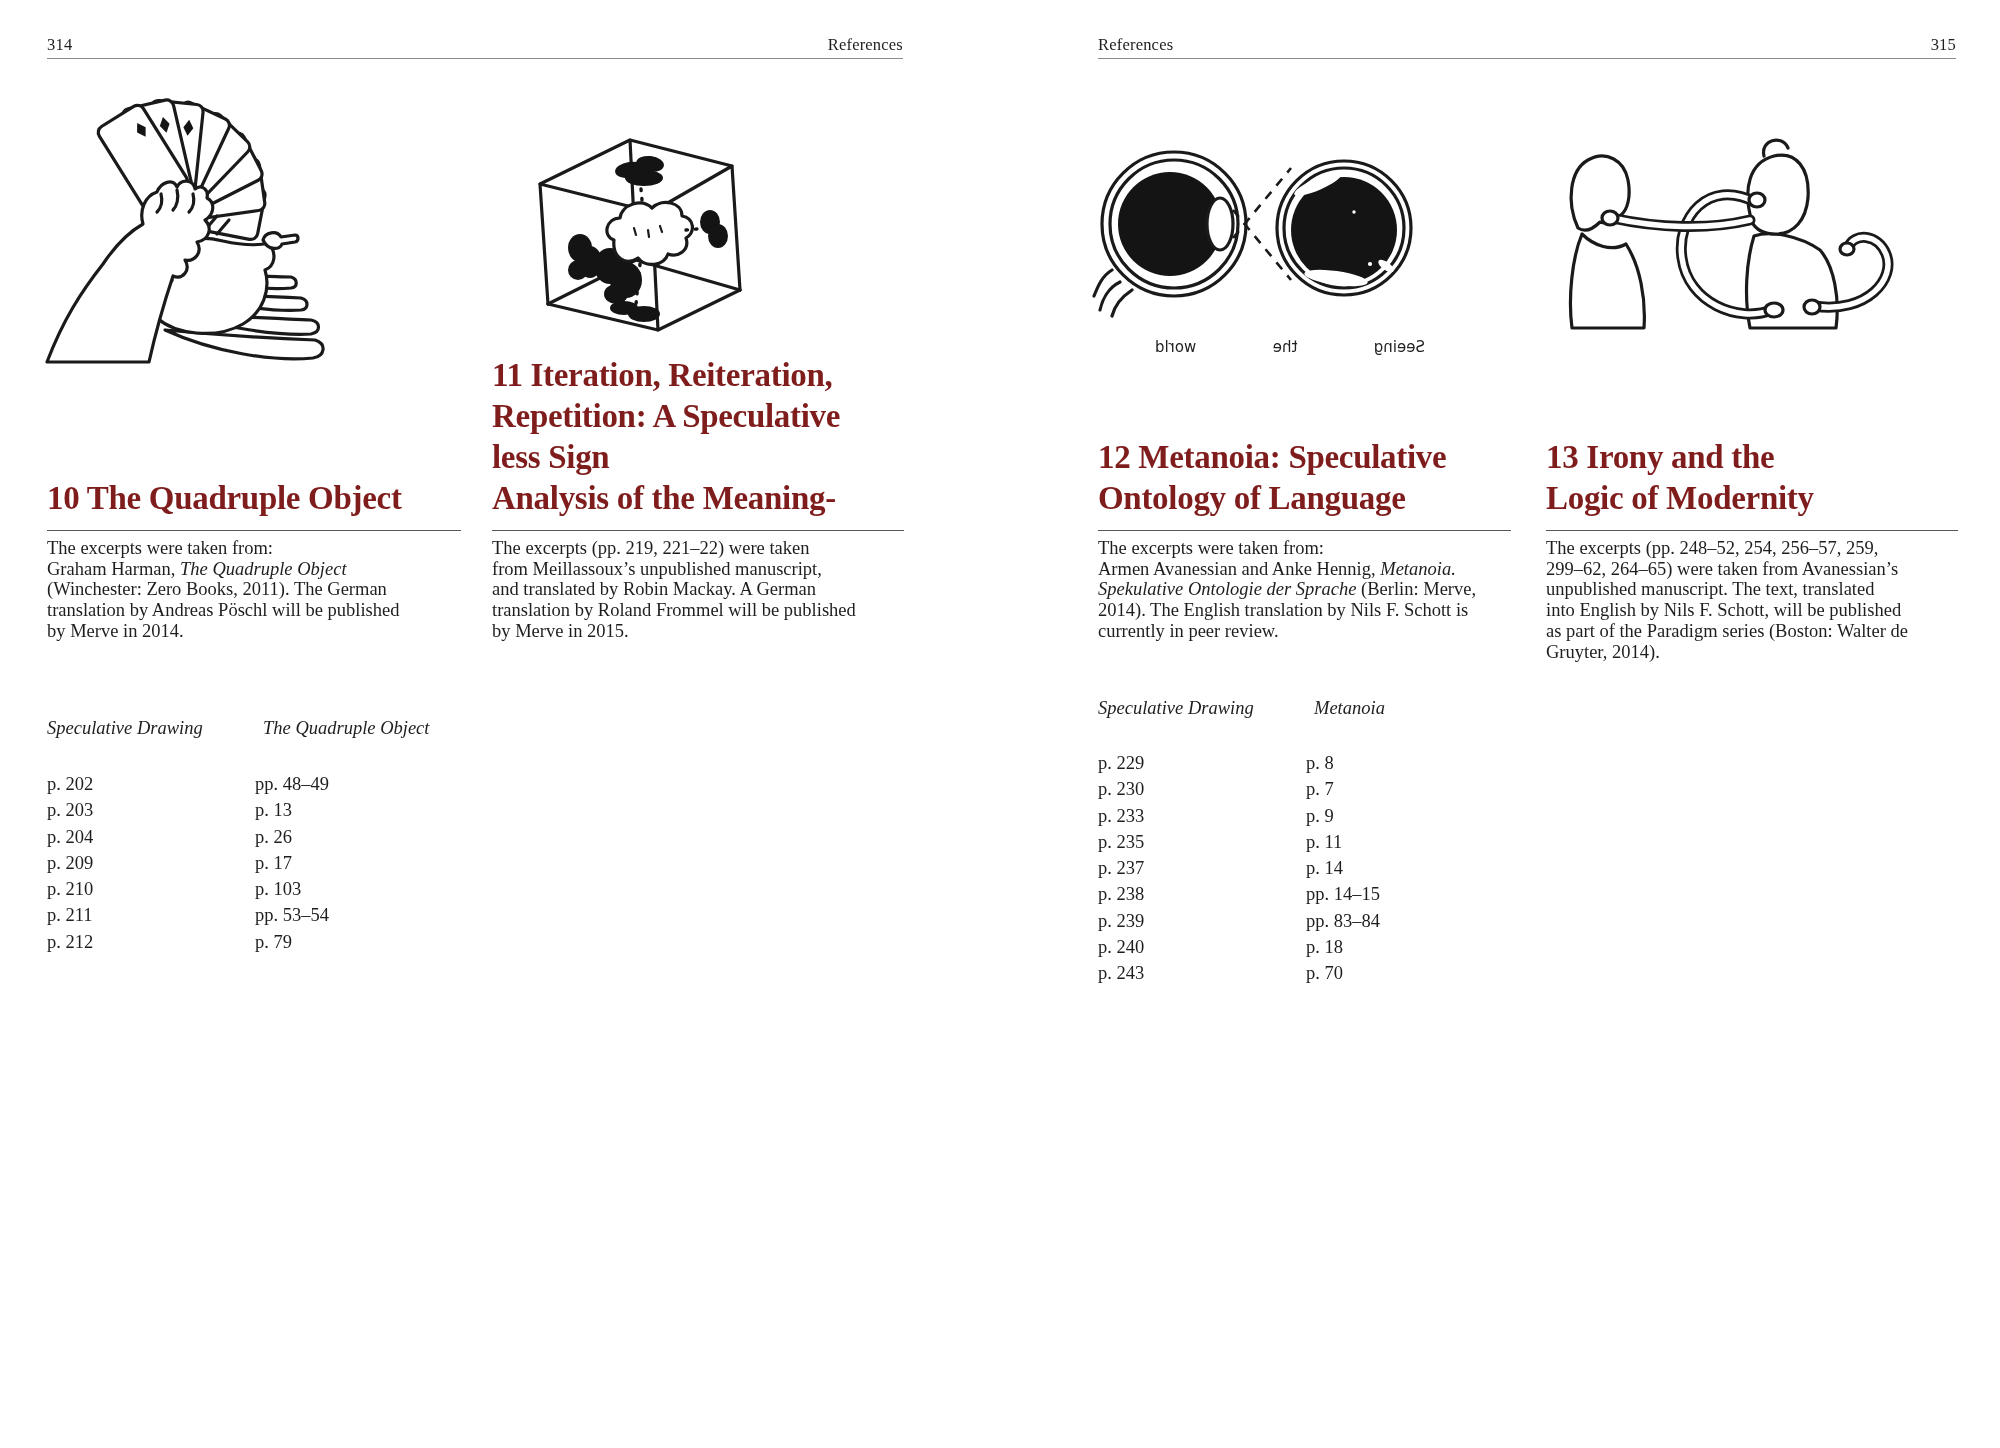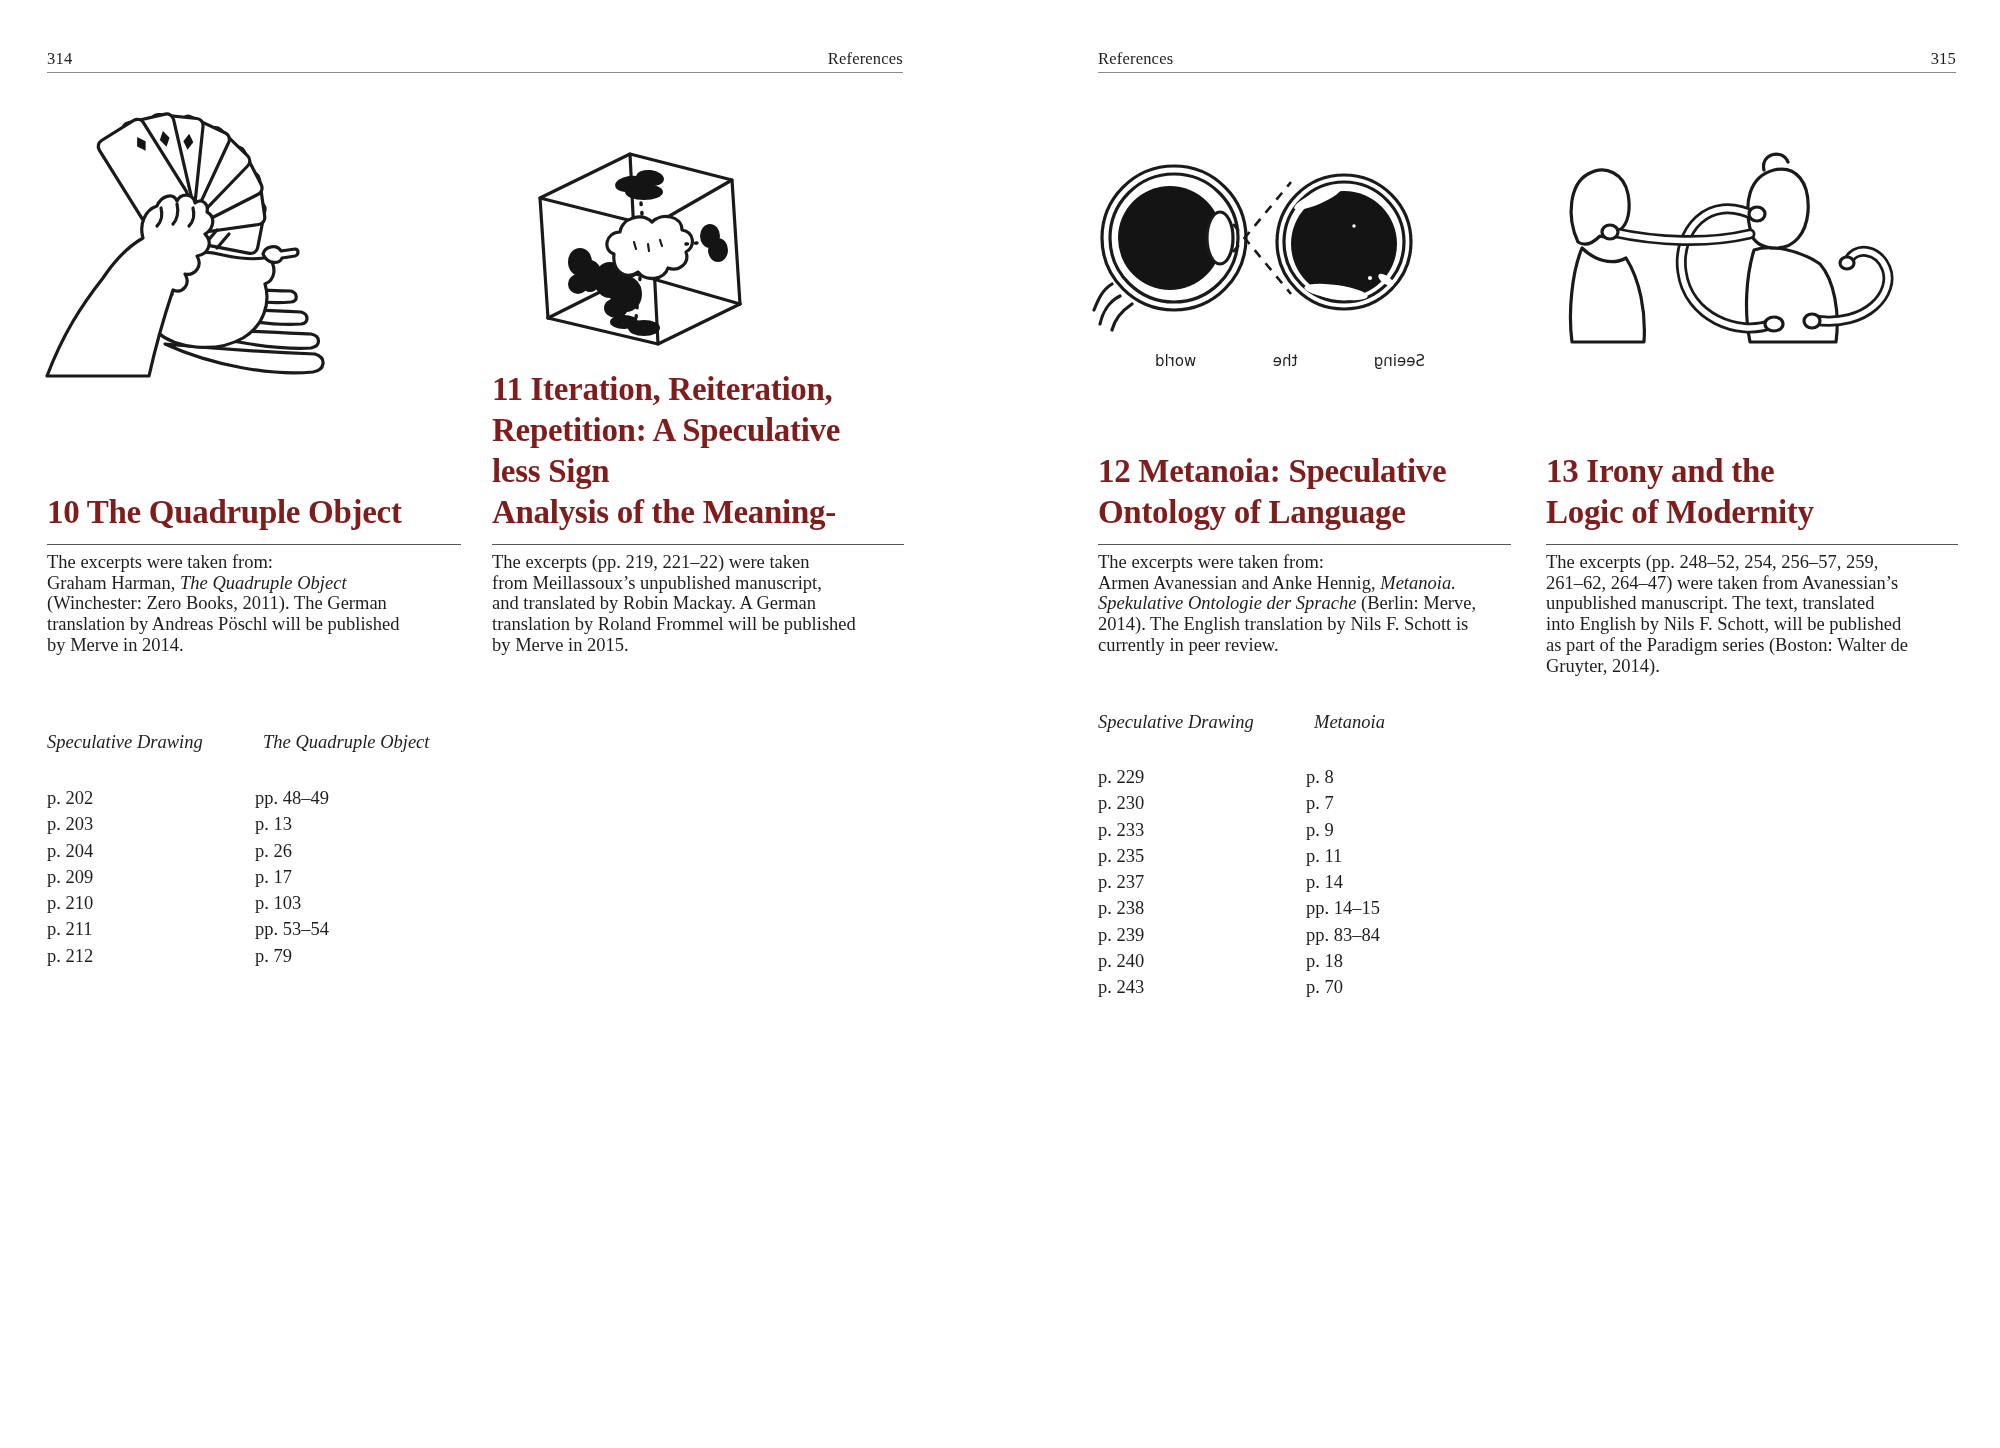--- a/index.html
+++ b/index.html
@@ -24,21 +24,21 @@
   svg .inkf{fill:#ffffff;stroke:#1a1a1a;stroke-width:3.2;stroke-linecap:round;stroke-linejoin:round;}
   svg .blob{fill:#141414;stroke:none;}
   svg .dot{fill:none;stroke:#141414;stroke-width:3.4;stroke-linecap:round;stroke-dasharray:1.5 8;}
   svg .dash{fill:none;stroke:#1a1a1a;stroke-width:2.6;stroke-dasharray:9 8;}
   svg .tubeo{fill:none;stroke:#1a1a1a;stroke-width:11;stroke-linecap:round;}
   svg .tubei{fill:none;stroke:#ffffff;stroke-width:5.5;stroke-linecap:round;}
 </style>
 </head>
 <body>
 
-<div class="abs" style="left:0;top:16px;width:2000px;height:1088px;">
+<div class="abs" style="left:0;top:2px;width:2000px;height:1088px;">
 
   <div class="abs pagenum" style="left:47px;top:33px;">314</div>
   <div class="abs runhead" style="left:47px;top:33px;width:856px;text-align:right;">References</div>
   <div class="abs hrule" style="left:47px;top:56px;width:856px;"></div>
 
   <div class="abs runhead" style="left:1098px;top:33px;">References</div>
   <div class="abs pagenum" style="left:1098px;top:33px;width:858px;text-align:right;">315</div>
   <div class="abs hrule" style="left:1098px;top:56px;width:858px;"></div>
 
   <svg class="abs" style="left:45px;top:92px;" width="310" height="280" viewBox="0 0 310 280">
@@ -216,21 +216,21 @@
     </div>
   <div class="abs para" style="left:1098px;top:536px;width:445px;">
       <div class="tline"><span>The excerpts were taken from:</span></div>
       <div class="tline"><span>Armen Avanessian and Anke Hennig, </span><span class="it">Metanoia.</span></div>
       <div class="tline"><span class="it">Spekulative Ontologie der Sprache</span><span> (Berlin: Merve,</span></div>
       <div class="tline"><span>2014). The English translation by Nils F. Schott is</span></div>
       <div class="tline"><span>currently in peer review.</span></div>
     </div>
   <div class="abs para" style="left:1546px;top:536px;width:445px;">
       <div class="tline"><span>The excerpts (pp. 248–52, 254, 256–57, 259,</span></div>
-      <div class="tline"><span>261–62, 264–47) were taken from Avanessian’s</span></div>
+      <div class="tline"><span>299–62, 264–65) were taken from Avanessian’s</span></div>
       <div class="tline"><span>unpublished manuscript. The text, translated</span></div>
       <div class="tline"><span>into English by Nils F. Schott, will be published</span></div>
       <div class="tline"><span>as part of the Paradigm series (Boston: Walter de</span></div>
       <div class="tline"><span>Gruyter, 2014).</span></div>
     </div>
 
   <div class="abs thead" style="left:47px;top:716px;width:420px;">
     <span class="tcell c0">Speculative Drawing</span>
     <span class="tcell c1">The Quadruple Object</span>
   </div>

